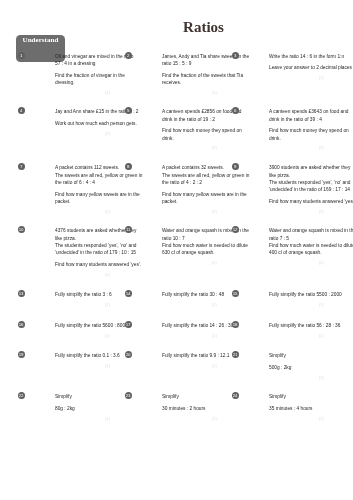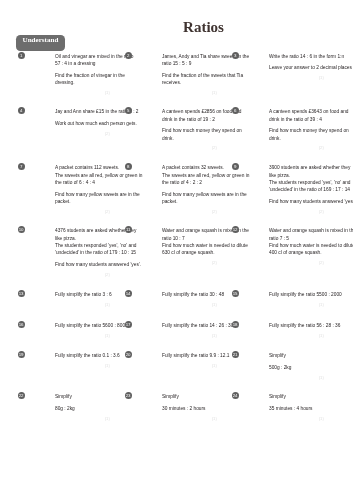--- a/index.html
+++ b/index.html
@@ -5,21 +5,21 @@
 <style>
   html,body{margin:0;padding:0;}
   body{width:353px;height:500px;background:#ffffff;overflow:hidden;
        font-family:"Liberation Sans",sans-serif;color:#231f20;}
   #page{position:absolute;left:0;top:0;width:353px;height:500px;background:#ffffff;
         filter:blur(0.3px);}
   .title{position:absolute;left:0;top:19.9px;width:353px;text-align:center;
          font-family:"Liberation Serif",serif;font-weight:700;font-size:15px;
          line-height:15px;color:#3f3330;}
   .badge-wrap{position:absolute;left:16.3px;top:35.2px;}
-  .badge{display:block;width:48.4px;height:16px;line-height:10px;
+  .badge{display:block;width:48.4px;height:27px;line-height:10px;
          border-radius:4.3px;background:#6d6d6d;color:#ffffff;text-align:center;
          font-family:"Liberation Serif",serif;font-weight:700;font-size:7.1px;
          white-space:nowrap;}
   .q{position:absolute;width:93px;}
   .qnum{position:absolute;left:.6px;top:0;width:7.2px;height:7.2px;border-radius:50%;
         background:#5f5f5f;color:#ffffff;font-size:4.4px;font-weight:400;line-height:7.3px;
         text-align:center;letter-spacing:-.2px;text-indent:-.2px;}
   .qbody{margin-left:11px;padding-top:1.1px;font-size:4.8px;line-height:1.55;color:#231f20;}
   h1,p{margin:0;font-weight:inherit;padding-left:27px;}
   .qstem{white-space:pre;}

